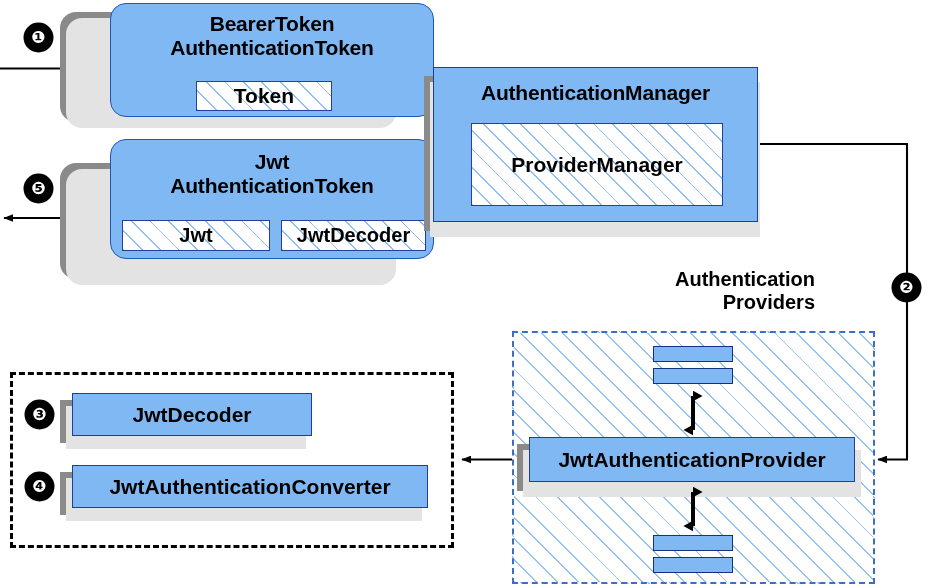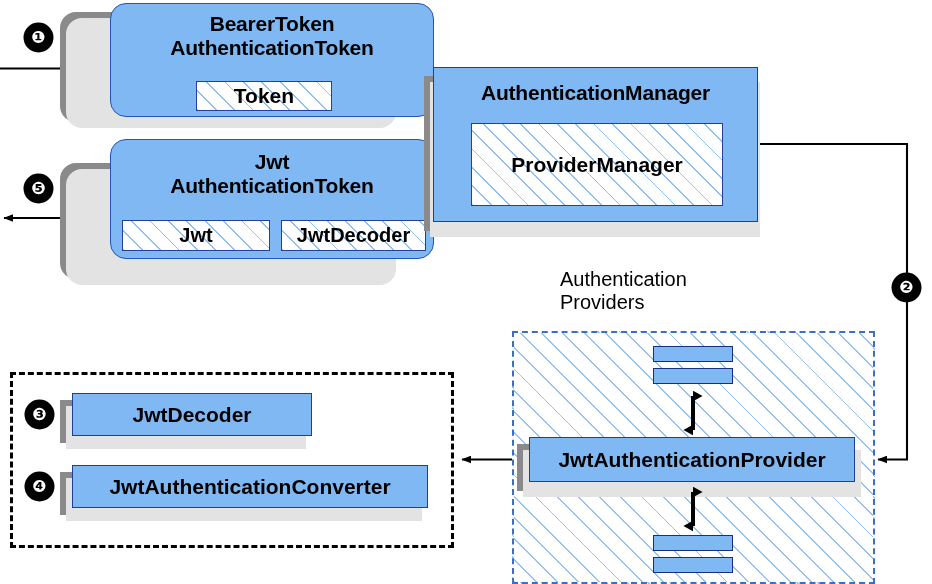--- a/index.html
+++ b/index.html
@@ -71,21 +71,21 @@
   .badge{
     position:absolute;width:27px;height:27px;border-radius:50%;
     background:#000;color:#fff;
     display:flex;align-items:center;justify-content:center;
     font-size:17px;font-weight:bold;line-height:1;
     box-shadow:0 0 0 1.5px #000;
   }
 
   
   .caption{
-    position:absolute;text-align:left;font-weight:normal;color:#000;
+    position:absolute;text-align:right;font-weight:bold;color:#000;
     line-height:1.15;
   }
 
   svg.overlay{position:absolute;left:0;top:0;width:932px;height:584px;pointer-events:none;}
   svg.under{position:absolute;left:0;top:0;width:932px;height:584px;pointer-events:none;}
 </style>
 </head>
 <body>
 
 <div id="stage">

